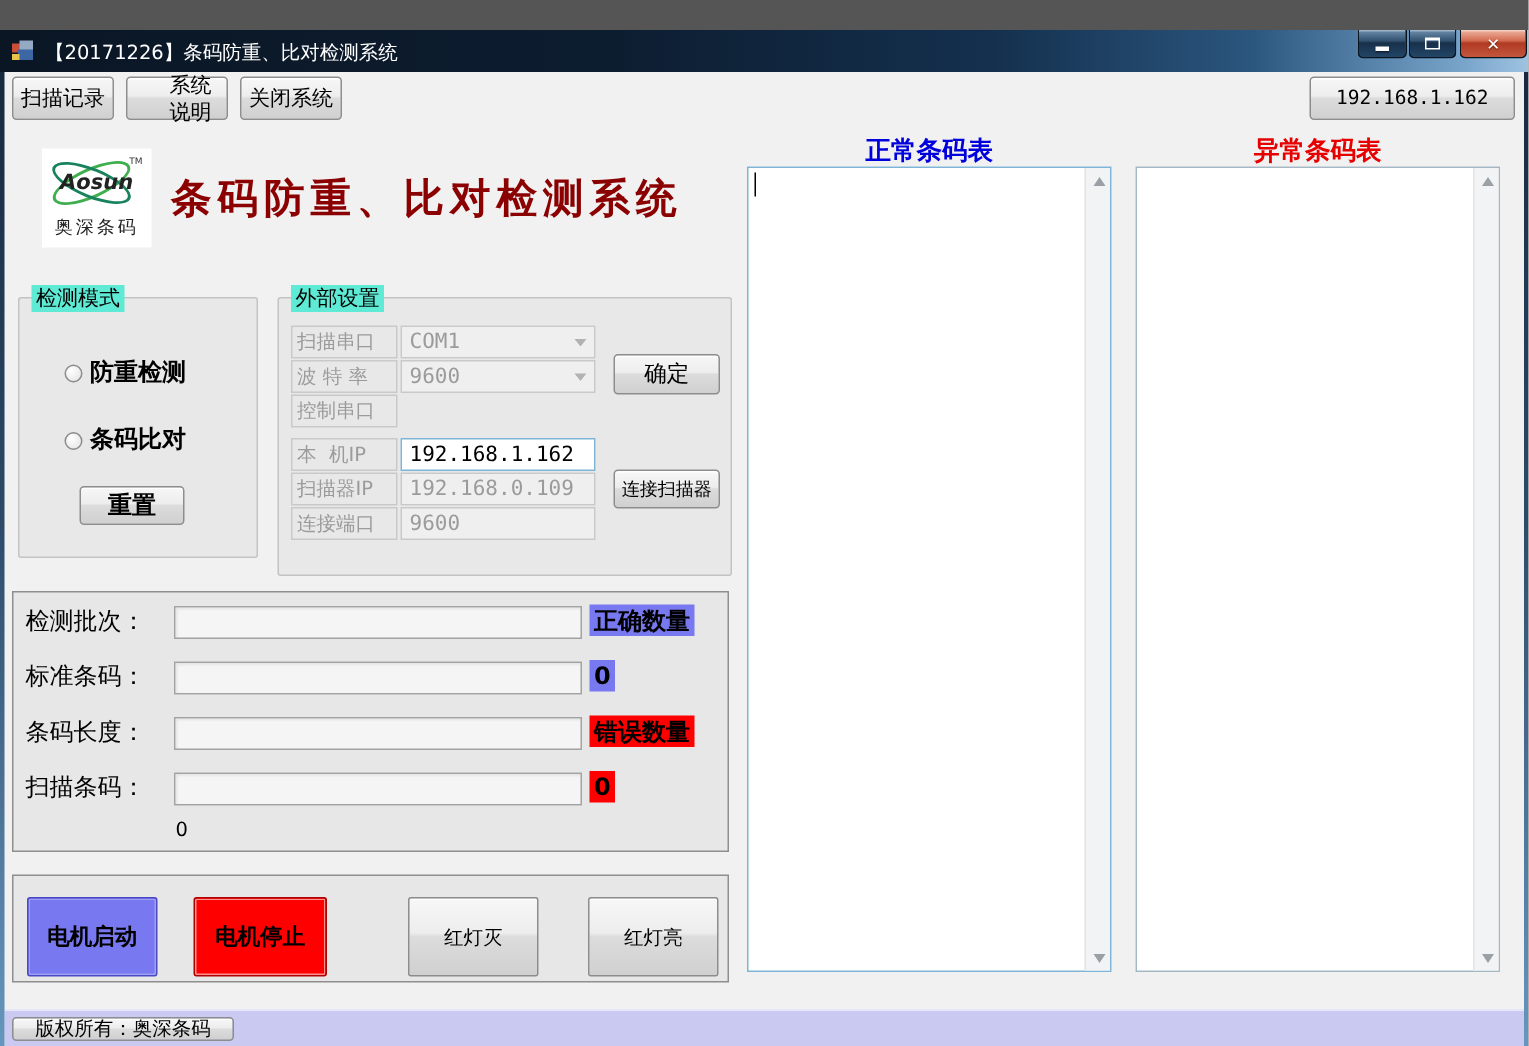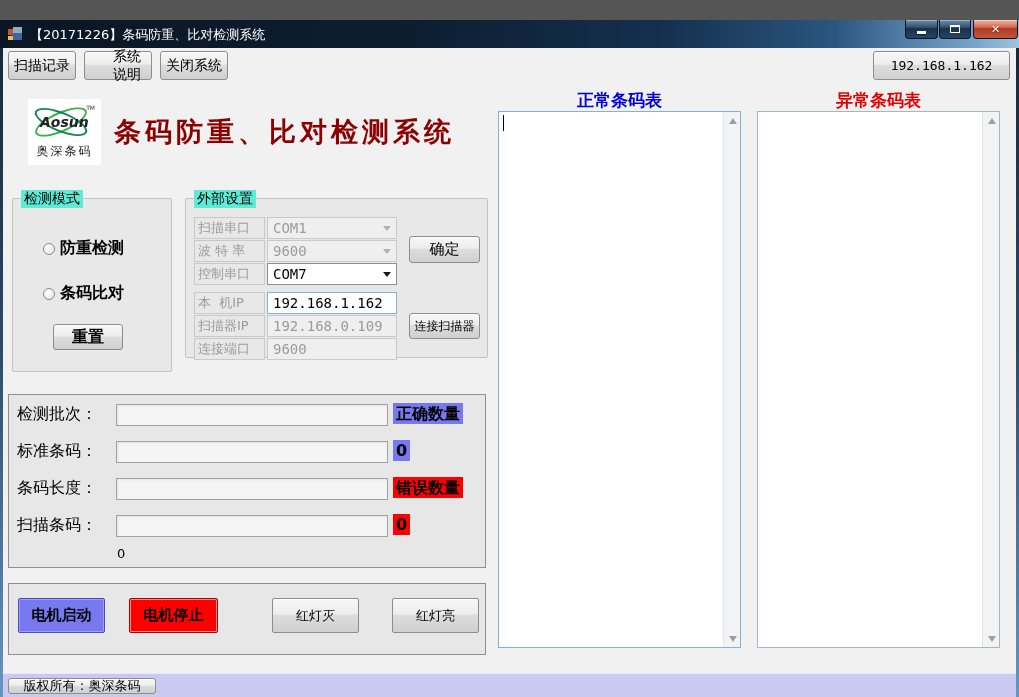--- a/index.html
+++ b/index.html
@@ -53,21 +53,21 @@
   .logo .caption { position:absolute; left:0; width:73px; top:44px; text-align:center;
     font-family:"DejaVu Serif","Liberation Serif",serif; font-size:12px; color:#222; letter-spacing:2px; }
   .app-title { position:absolute; left:114px; top:94px; font-size:27px; font-weight:bold;
     letter-spacing:4px; }
 
   
   .groupbox { position:absolute; background:#E8E8E8; border:1px solid #c3c3c3; border-radius:2px; }
   .gb-title { position:absolute; left:8px; top:-9px; background:#5eead4; padding:0 3px;
     font-size:14px; color:#000; }
   .gb-mode { left:12px; top:178px; width:160px; height:174px; }
-  .gb-ext { left:185px; top:178px; width:303px; height:160px; }
+  .gb-ext { left:185px; top:178px; width:303px; height:186px; }
   .radio-row { position:absolute; left:30px; display:flex; align-items:center; }
   .radio { width:12px; height:12px; border-radius:50%; border:1px solid #8b8b8b;
     background:radial-gradient(circle at 35% 30%,#ffffff,#e2e2e2); margin-right:5px; }
   .radio-label { font-size:16px; font-weight:bold; color:#000; }
   .reset-btn { position:absolute; left:40px; top:125px; width:70px; height:26px;
     font-size:16px; font-weight:bold; }
 
   .fieldlabel { position:absolute; left:8px; width:71px; height:22px; background:#E8E8E8;
     border:1px solid #c9c9c9; color:#9b9b9b; font-size:13px; display:flex; align-items:center;
     padding-left:3px; white-space:pre; }
@@ -87,21 +87,21 @@
   .p-fields { left:8px; top:374px; width:478px; height:174px; }
   .f-row-label { position:absolute; left:8px; font-size:16px; color:#000; }
   .f-input { position:absolute; left:107px; width:272px; height:22px; background:#f5f5f5;
     border:1px solid #a3a3a3; box-shadow:inset 1px 1px 2px rgba(0,0,0,.08); }
   .cnt { position:absolute; left:384px; font-size:16px; font-weight:bold; color:#000;
     padding:0 3px; line-height:21px; }
   .footnote { position:absolute; left:108px; top:151px; font-size:13px; color:#000; }
 
   
   .p-motor { left:8px; top:563px; width:478px; height:72px; }
-  .m-btn { position:absolute; top:14px; height:35px; font-size:15px; font-weight:bold;
+  .m-btn { position:absolute; top:14px; height:53px; font-size:15px; font-weight:bold;
     display:flex; align-items:center; justify-content:center; border:1px solid #8d8d8d; border-radius:2px; }
   .m-start { left:9px; width:87px; border:1px solid #4a49c8; box-shadow:inset 0 0 0 1px #a0a0f0; color:#000; }
   .m-stop { left:120px; width:89px; border:1px solid #b00000; box-shadow:inset 0 0 0 1px #ff9090; color:#000; }
   .m-plain { font-weight:normal; font-size:13px; }
   .m-redoff { left:263px; width:87px; }
   .m-redon { left:383px; width:87px; }
 
   
   .list-title { position:absolute; top:69px; width:243px; text-align:center;
     font-size:17px; font-weight:bold; }
@@ -189,24 +189,20 @@
       <span class="arr"></span>
     </div>
 
     <div class="fieldlabel" style="top:41px;">波 特 率</div>
     <div class="valbox" style="top:41px;">
       <span>9600</span>
       <span class="arr"></span>
     </div>
 
     <div class="fieldlabel" style="top:64px;">控制串口</div>
-    <div class="valbox enabled" style="top:64px;">
-      <span>COM7</span>
-      <span class="arr dark"></span>
-    </div>
 
     <div class="fieldlabel" style="top:93px;">本  机IP</div>
     <div class="valbox enabled focus" style="top:93px;">
       <span>192.168.1.162</span>
     </div>
 
     <div class="fieldlabel" style="top:116px;">扫描器IP</div>
     <div class="valbox" style="top:116px;">
       <span>192.168.0.109</span>
     </div>

